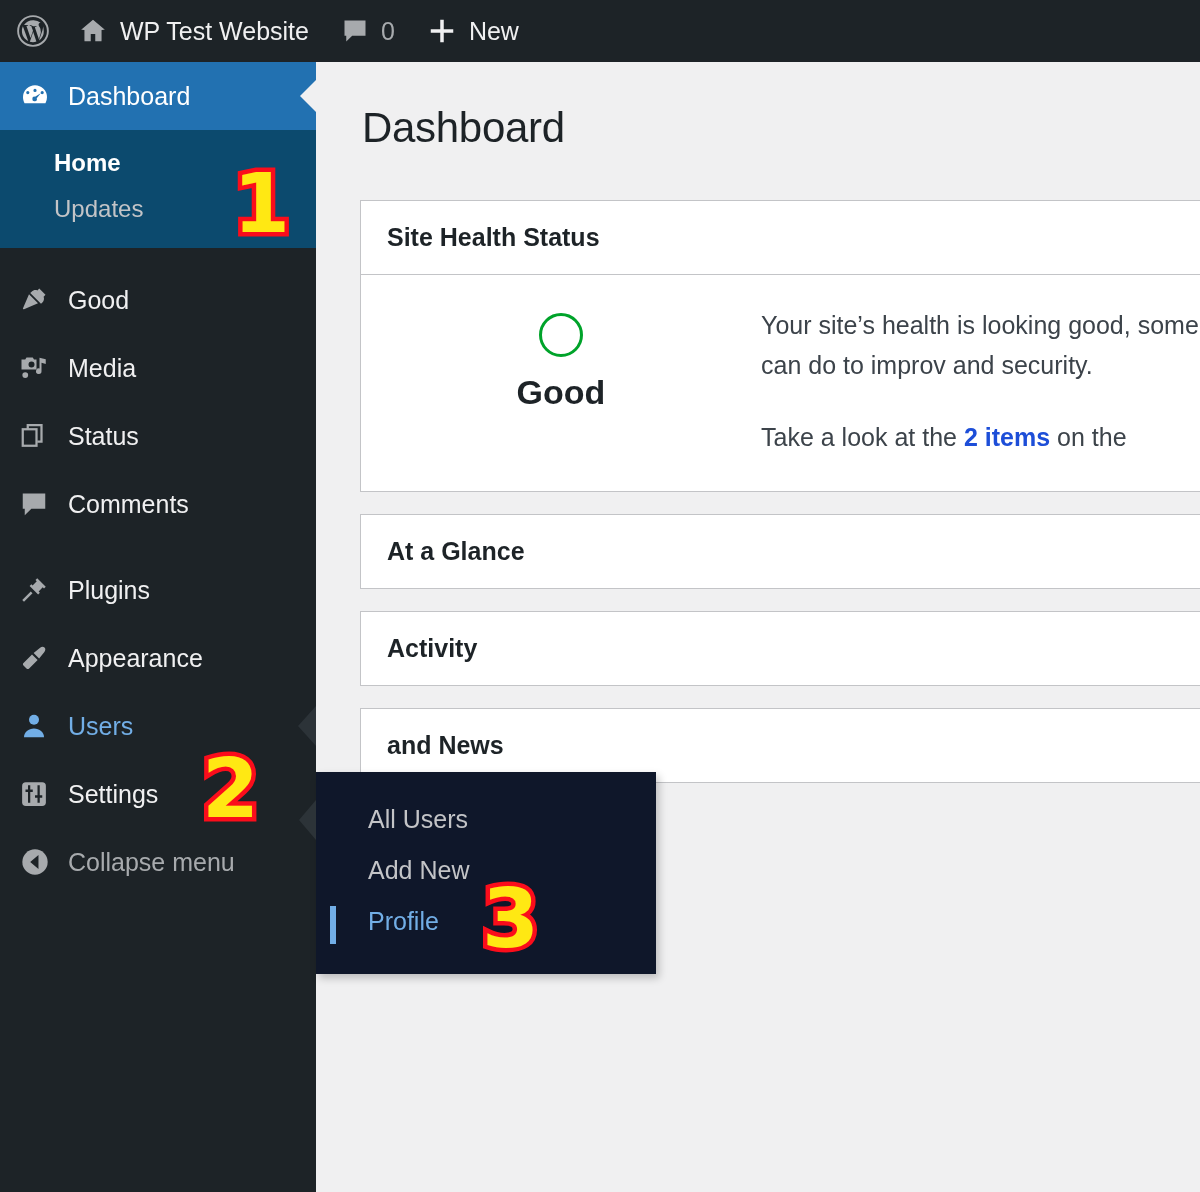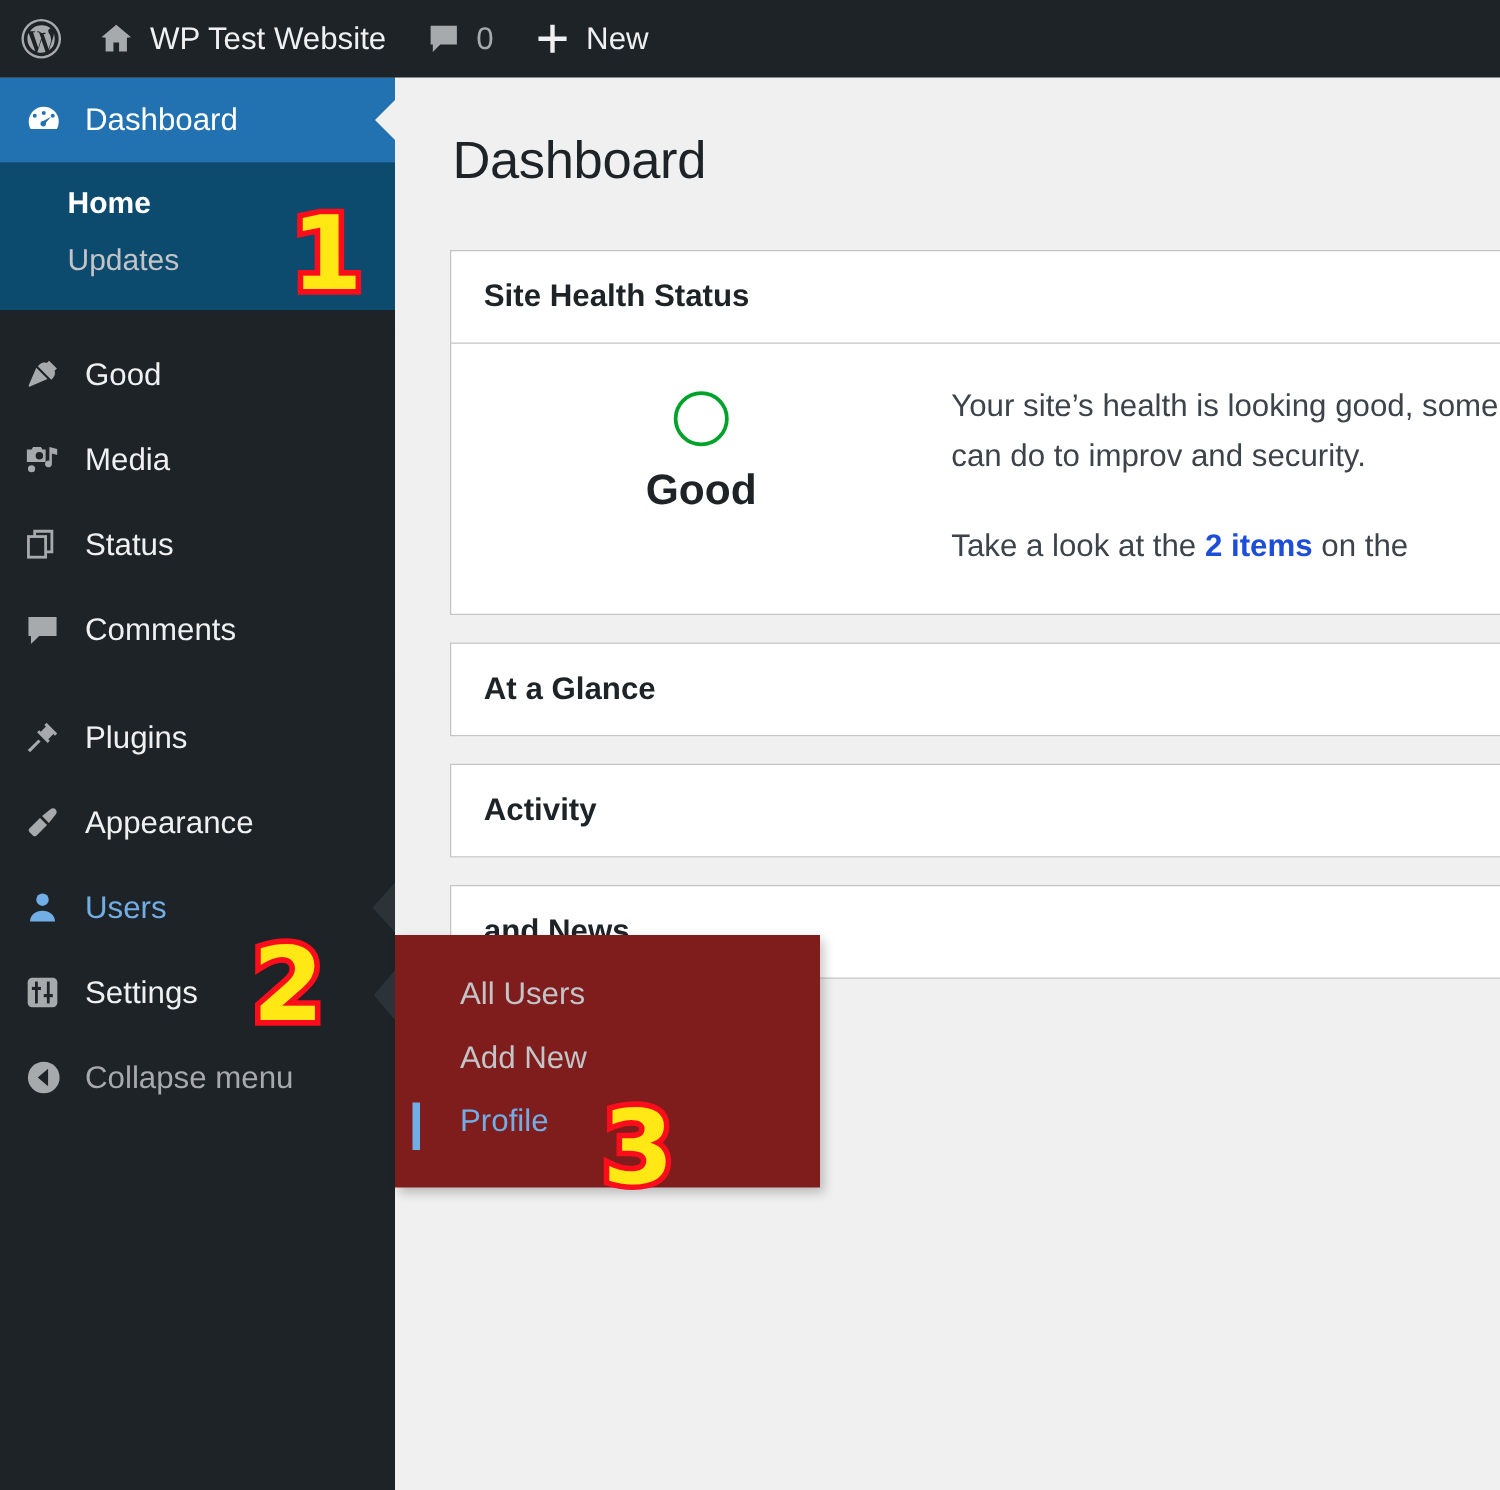--- a/index.html
+++ b/index.html
@@ -77,23 +77,23 @@
     font-size: 24px;
     color: #c3c4c7;
   }
   .submenu .sub-item.active { color: #fff; font-weight: bold; }
 
   .menu-sep { height: 18px; background: #1d2327; }
 
   
   .flyout {
     position: absolute;
-    left: 316px; top: 748px;
+    left: 316px; top: 772px;
     width: 340px; height: 202px;
-    background: #7f1d1d;
+    background: #0f172a;
     box-shadow: 3px 4px 8px rgba(0,0,0,.22);
     z-index: 55;
     padding-top: 22px;
   }
   .flyout-arrow {
     position: absolute; left: -17px; top: 28px;
     width: 0; height: 0;
     border-top: 20px solid transparent;
     border-bottom: 20px solid transparent;
     border-right: 17px solid #2c3338;

